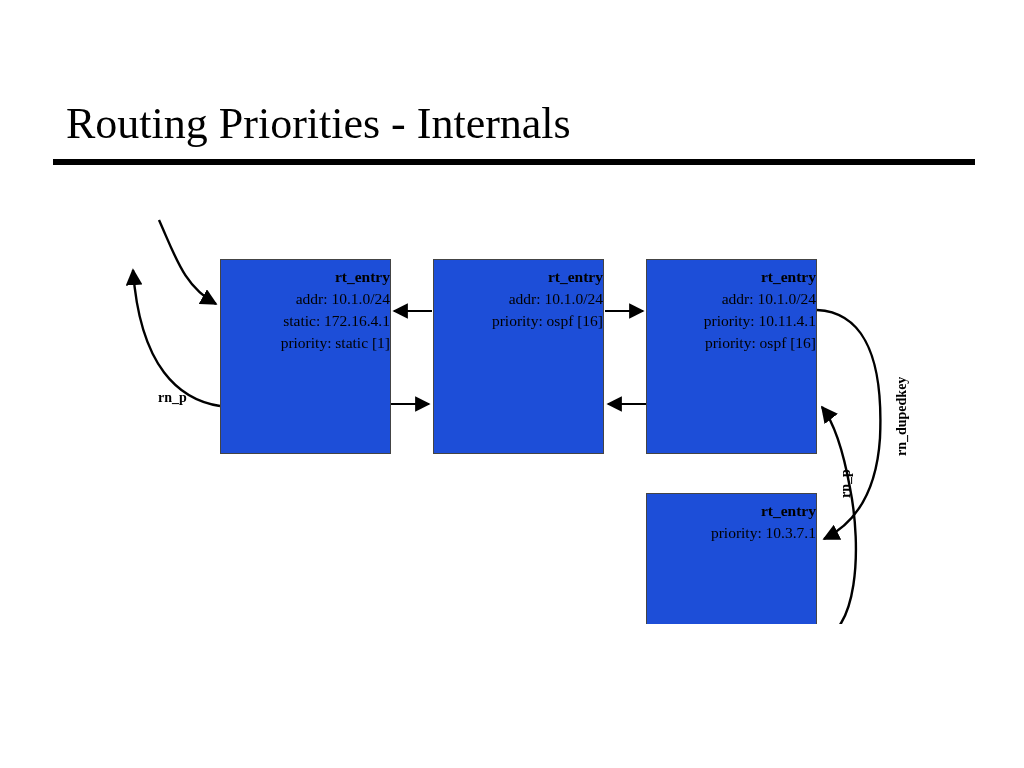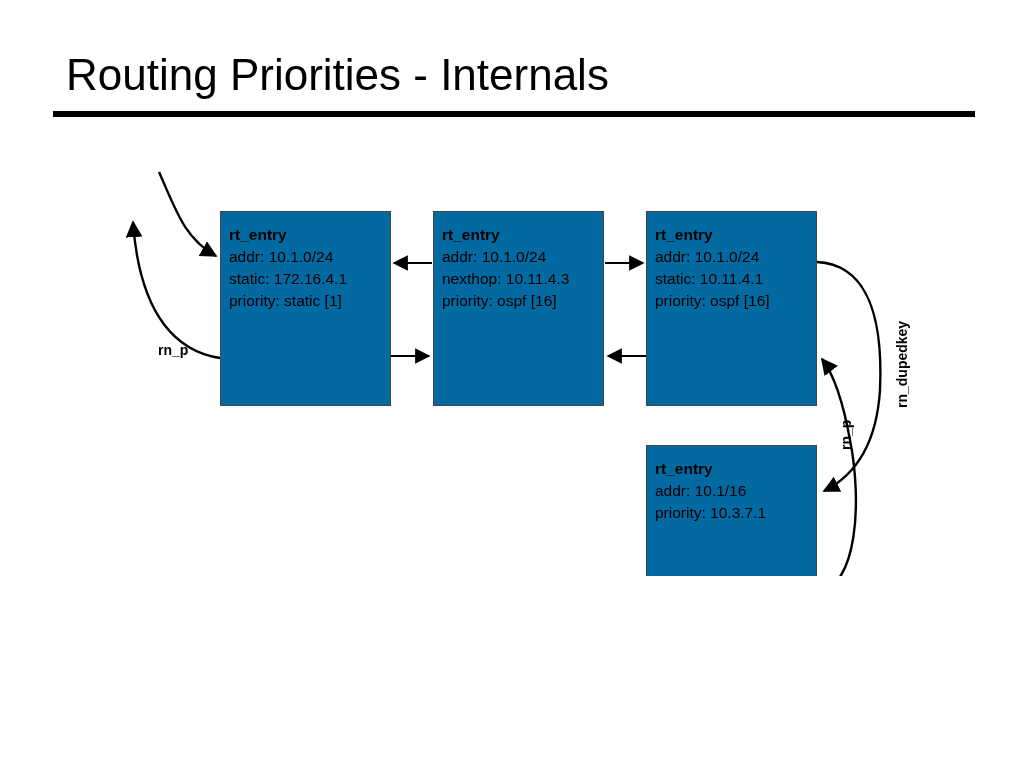--- a/index.html
+++ b/index.html
@@ -5,22 +5,23 @@
   html, body {
     margin: 0;
     padding: 0;
     background: #ffffff;
   }
   #slide {
     position: relative;
     width: 1024px;
     height: 576px;
     background: #ffffff;
-    font-family: Liberation Sans, sans-serif;
+    font-family: Liberation Serif, serif;
     overflow: hidden;
+    margin-top: 48px;
   }
   #title {
     position: absolute;
     left: 66px;
     top: 50px;
     font-size: 44px;
     font-weight: 400;
     color: #000000;
     letter-spacing: 0px;
     white-space: nowrap;
@@ -37,22 +38,23 @@
     position: absolute;
     left: 0;
     top: 0;
     width: 1024px;
     height: 768px;
   }
   .node {
     position: absolute;
     box-sizing: border-box;
     border: 1.6px solid #444444;
-    background: #0369a1;
-    padding: 12px 0 0 8px;
+    background: #1d4ed8;
+    padding: 6px 0 0 8px;
+    text-align: right;
   }
   .node .line {
     font-size: 15.5px;
     line-height: 22px;
     color: #000000;
     white-space: nowrap;
   }
   .node .line.head {
     font-weight: bold;
   }
@@ -103,34 +105,32 @@
   <div class="node" style="left:220px; top:211px; width:171px; height:195px;">
     <div class="line head">rt_entry</div>
     <div class="line">addr: 10.1.0/24</div>
     <div class="line">static: 172.16.4.1</div>
     <div class="line">priority: static [1]</div>
   </div>
 
   <div class="node" style="left:433px; top:211px; width:171px; height:195px;">
     <div class="line head">rt_entry</div>
     <div class="line">addr: 10.1.0/24</div>
-    <div class="line">nexthop: 10.11.4.3</div>
     <div class="line">priority: ospf [16]</div>
   </div>
 
   <div class="node" style="left:646px; top:211px; width:171px; height:195px;">
     <div class="line head">rt_entry</div>
     <div class="line">addr: 10.1.0/24</div>
-    <div class="line">static: 10.11.4.1</div>
+    <div class="line">priority: 10.11.4.1</div>
     <div class="line">priority: ospf [16]</div>
   </div>
 
   <div class="node" style="left:646px; top:445px; width:171px; height:195px;">
     <div class="line head">rt_entry</div>
-    <div class="line">addr: 10.1/16</div>
     <div class="line">priority: 10.3.7.1</div>
   </div>
 
   <div class="edge-label" style="left:158px; top:342px;">rn_p</div>
 
   <div class="edge-label vertical" style="left:838px; top:450px;">rn_p</div>
 
   <div class="edge-label vertical" style="left:894px; top:408px;">rn_dupedkey</div>
 
 </div>

